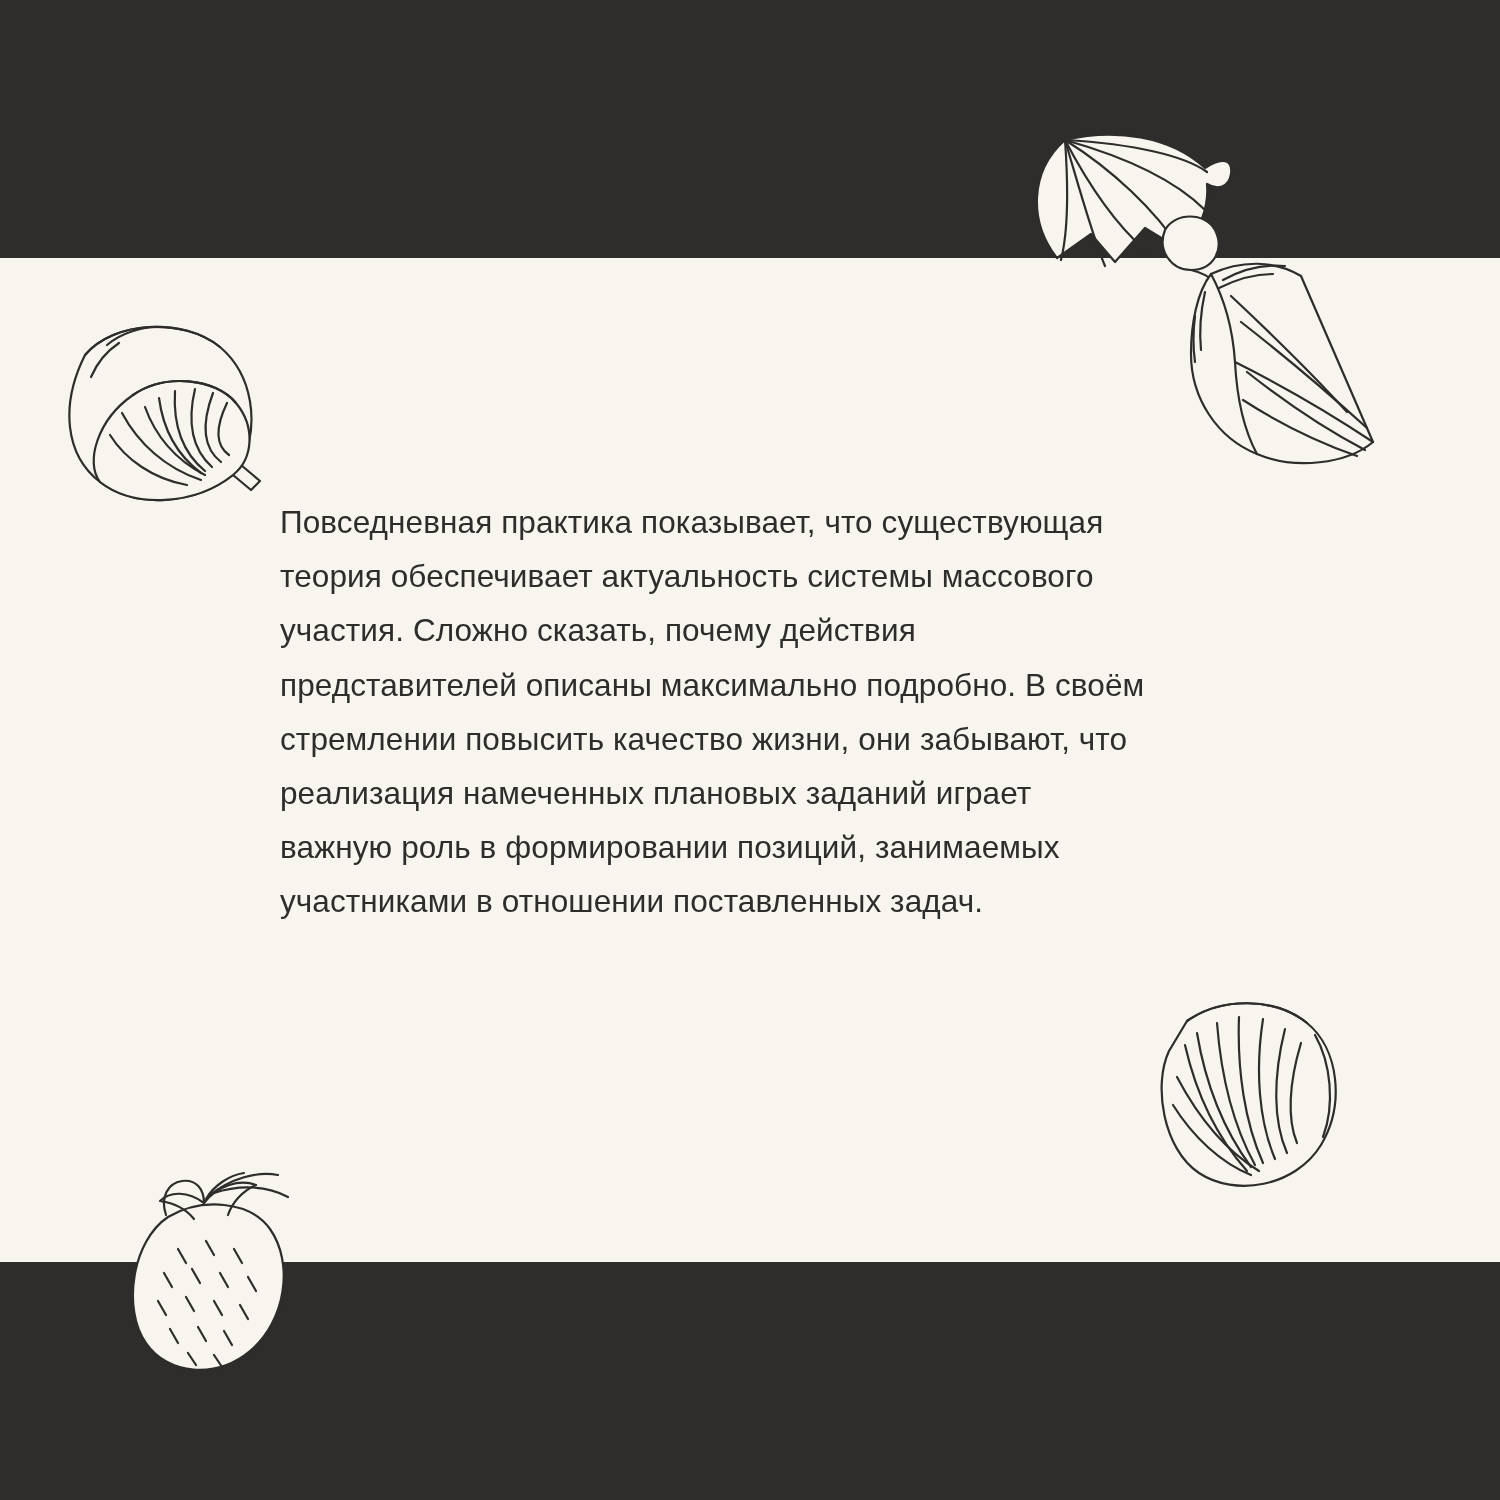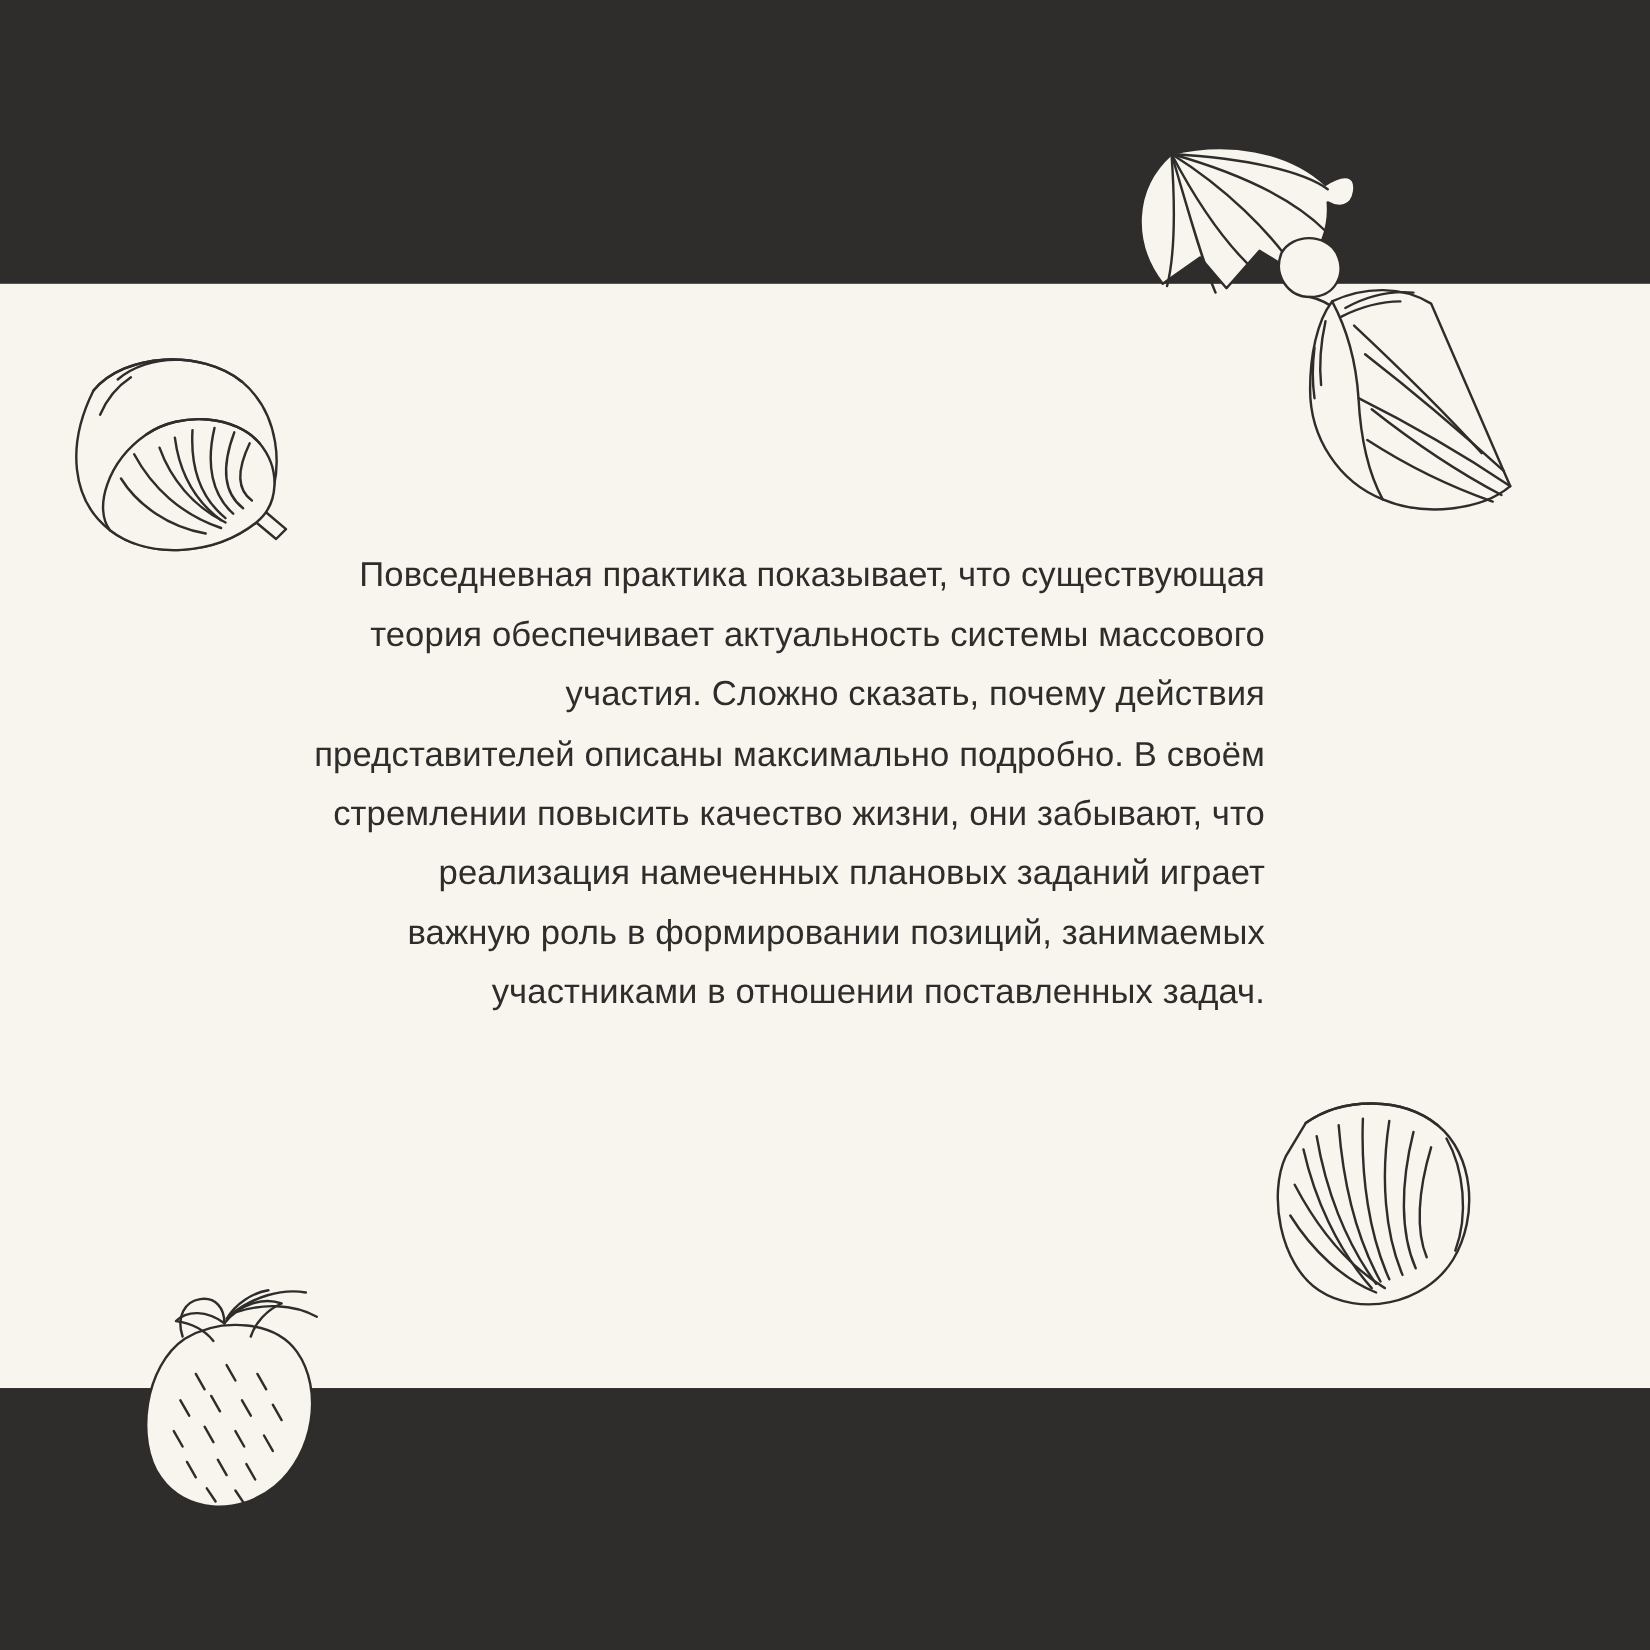--- a/index.html
+++ b/index.html
@@ -32,21 +32,21 @@
     width: 100%;
     height: 1004px;
     background: #f8f5ef;
   }
 
   .body-text {
     position: absolute;
     left: 280px;
     top: 495px;
     width: 870px;
-    text-align: right;
+    text-align: left;
     color: #2e2d2b;
     font-size: 31.5px;
     line-height: 1.72;
     letter-spacing: 0.1px;
     font-weight: 400;
   }
 
   .deco {
     position: absolute;
     pointer-events: none;

